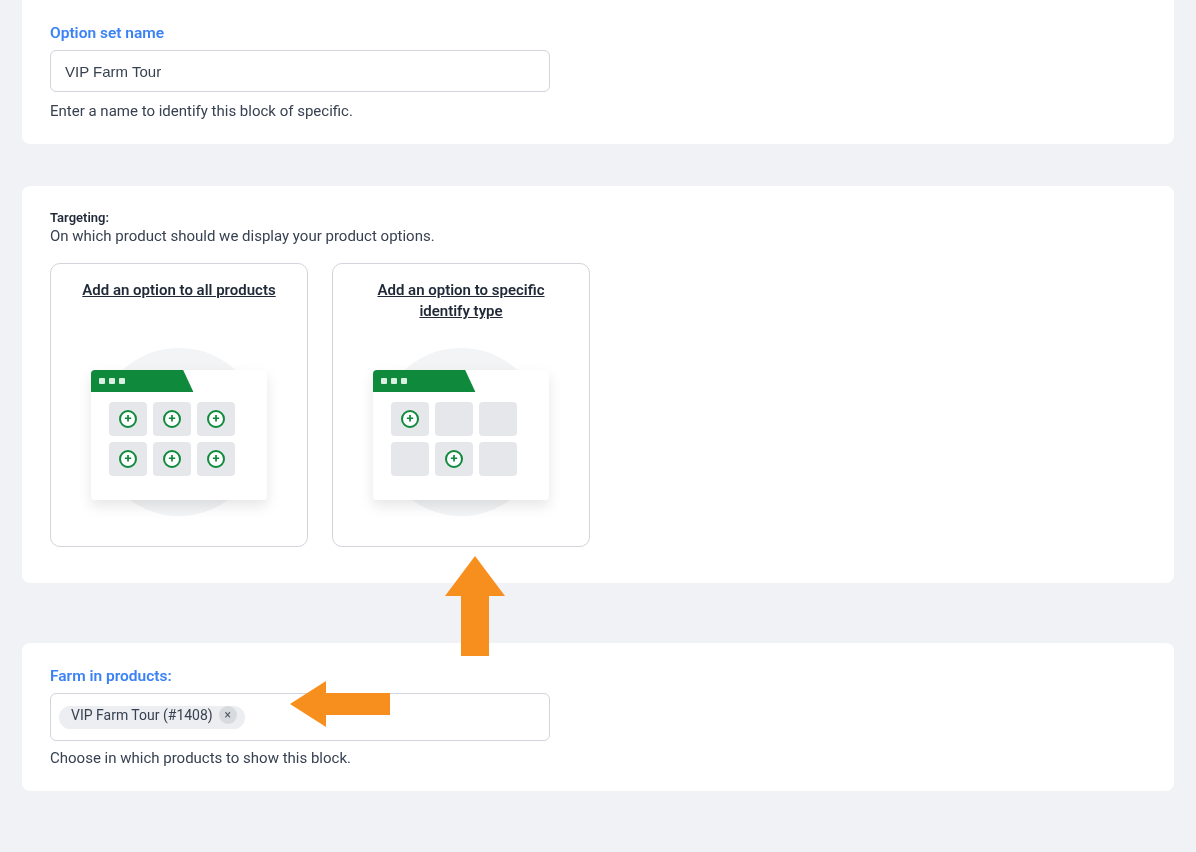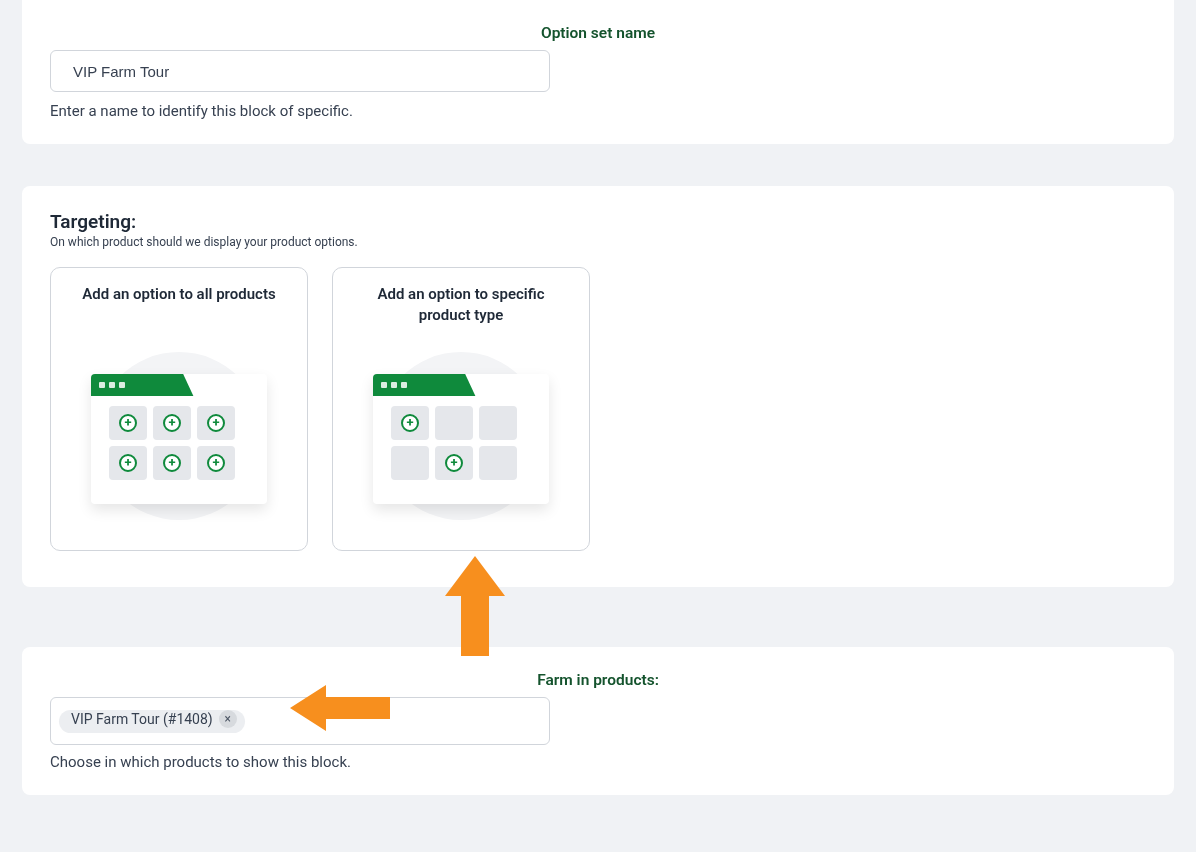--- a/index.html
+++ b/index.html
@@ -18,56 +18,56 @@
       padding: 24px 28px;
     }
     .panel-top {
       margin-top: 0;
       border-top-left-radius: 0;
       border-top-right-radius: 0;
     }
     .label {
       font-weight: 600;
       font-size: 15.5px;
-      color: #14532d;
+      color: #3b82f6;
       margin-bottom: 8px;
-      text-align: center;
     }
     .input-text {
       width: 500px;
       height: 42px;
       border: 1px solid #d1d5db;
       border-radius: 6px;
-      padding: 0 22px;
+      padding: 0 14px;
       font-size: 15px;
       color: #374151;
       outline: none;
     }
     .help {
       margin-top: 10px;
       font-size: 15px;
       color: #374151;
     }
     .spacer {
       height: 42px;
     }
     .section-title {
       font-weight: 600;
-      font-size: 19px;
+      font-size: 13px;
       color: #1f2937;
     }
     .section-sub {
-      font-size: 12px;
+      font-size: 15px;
       color: #374151;
       margin-top: 2px;
       margin-bottom: 18px;
     }
     .cards {
       display: flex;
       gap: 24px;
+      text-decoration: underline;
     }
     .card {
       width: 258px;
       height: 284px;
       border: 1px solid #d1d5db;
       border-radius: 10px;
       padding: 16px 12px 12px;
       display: flex;
       flex-direction: column;
       align-items: center;
@@ -252,21 +252,21 @@
                 </div>
                 <div class="tile">
                   <div class="plus-circle"></div>
                 </div>
               </div>
             </div>
           </div>
         </div>
       </div>
       <div class="card">
-        <div class="card-title">Add an option to specific product type</div>
+        <div class="card-title">Add an option to specific identify type</div>
         <div class="illus-wrap">
           <div class="circle-bg">
             <div class="browser">
               <div class="browser-bar"></div>
               <div class="grid6">
                 <div class="tile">
                   <div class="plus-circle"></div>
                 </div>
                 <div class="tile"></div>
                 <div class="tile"></div>

